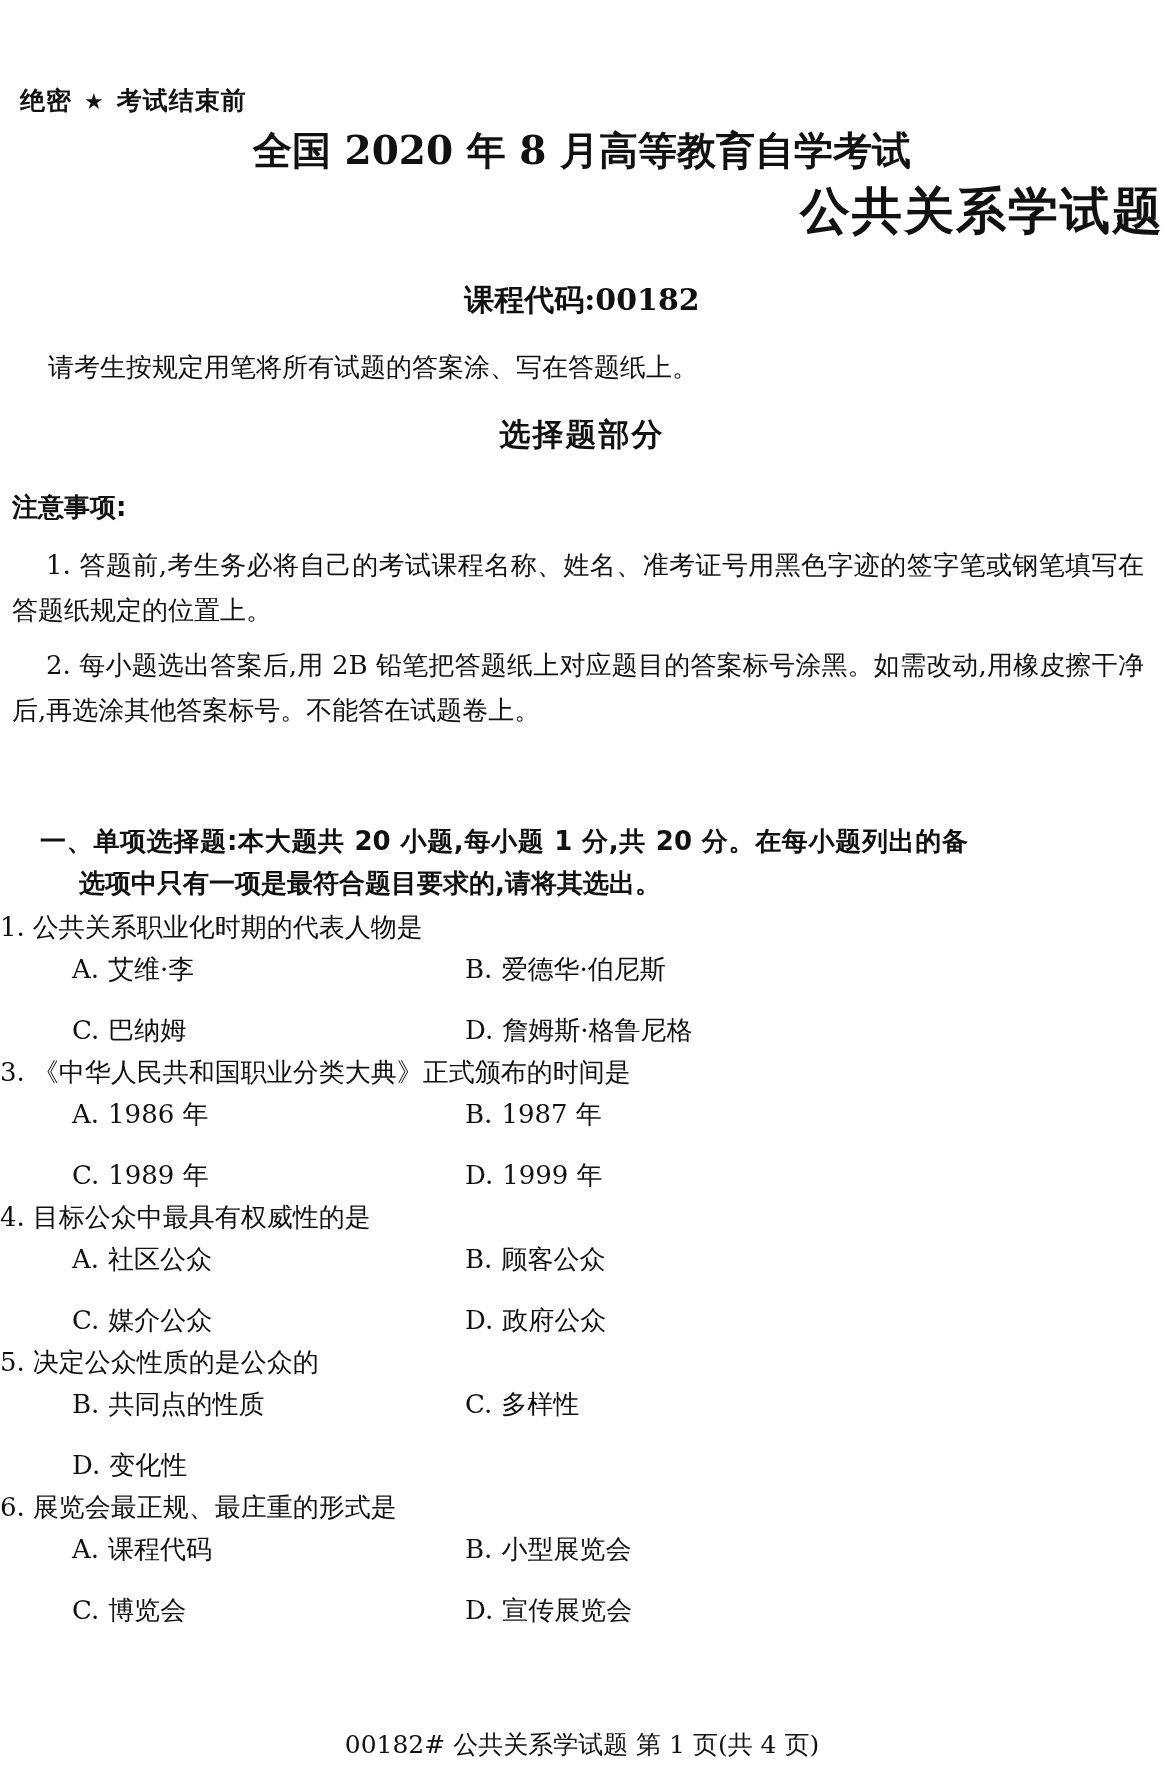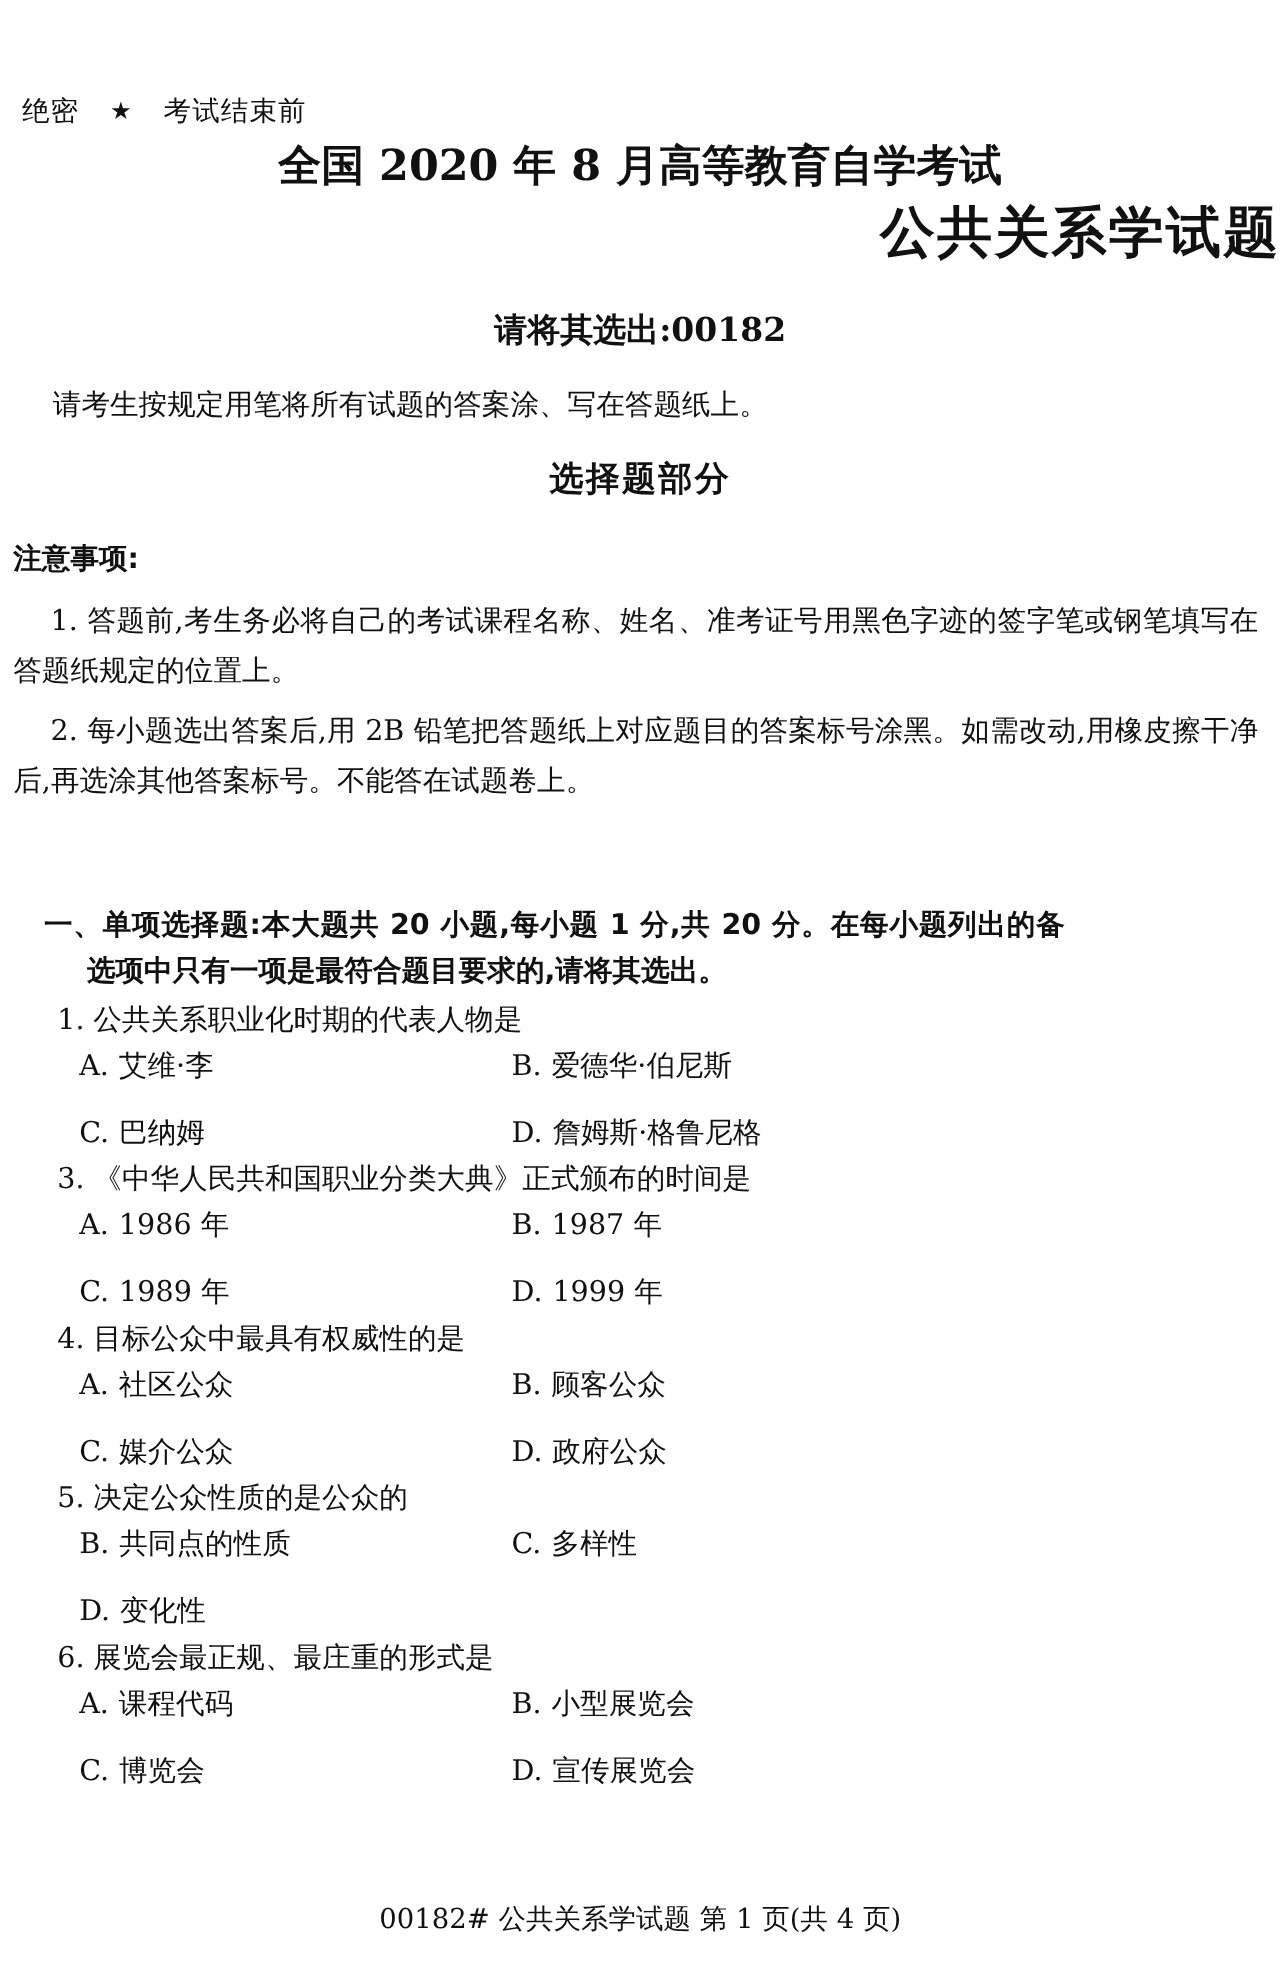--- a/index.html
+++ b/index.html
@@ -10,26 +10,26 @@
     position: relative;
     font-family: "DejaVu Serif", serif;
     color: #111111;
     overflow: hidden;
   }
   .secrecy {
     position: absolute;
     top: 84px;
     left: 20px;
     font-family: "DejaVu Sans", sans-serif;
-    font-weight: normal;
+    font-weight: bold;
     font-size: 25px;
     letter-spacing: 1px;
     display: flex;
     align-items: center;
-    gap: 28px;
+    gap: 12px;
   }
   .secrecy .star { font-size: 22px; position: relative; top: 1px; }
   .exam-title {
     position: absolute;
     top: 124px;
     left: 0;
     width: 100%;
     text-align: center;
     font-family: "DejaVu Serif", serif;
     font-weight: 600;
@@ -109,21 +109,20 @@
     text-align: justify;
   }
   .question-list {
     position: absolute;
     top: 906px;
     left: 0;
     width: 1140px;
     list-style: none;
   }
   .q-line {
-    margin-left: 52px;
     font-size: 26px;
     line-height: 42px;
     white-space: nowrap;
   }
   .q-num { margin-right: 8px; }
   .options {
     margin-left: 72px;
     display: grid;
     grid-template-columns: 374px 1fr;
     gap: 19px;
@@ -148,21 +147,21 @@
 <body>
 
 <div class="secrecy">
   <span>绝密</span>
   <span class="star">★</span>
   <span>考试结束前</span>
 </div>
 
 <h1 class="exam-title">全国 2020 年 8 月高等教育自学考试</h1>
 <h2 class="subject-title">公共关系学试题</h2>
-<div class="course-code">请将其选出:00182</div>
+<div class="course-code">课程代码:00182</div>
 
 <p class="instruction">请考生按规定用笔将所有试题的答案涂、写在答题纸上。</p>
 
 <h3 class="section-title">选择题部分</h3>
 
 <div class="notes">
   <div class="notes-title">注意事项:</div>
   <p class="note">1. 答题前,考生务必将自己的考试课程名称、姓名、准考证号用黑色字迹的签字笔或钢笔填写在答题纸规定的位置上。</p>
   <p class="note">2. 每小题选出答案后,用 2B 铅笔把答题纸上对应题目的答案标号涂黑。如需改动,用橡皮擦干净后,再选涂其他答案标号。不能答在试题卷上。</p>
 </div>

